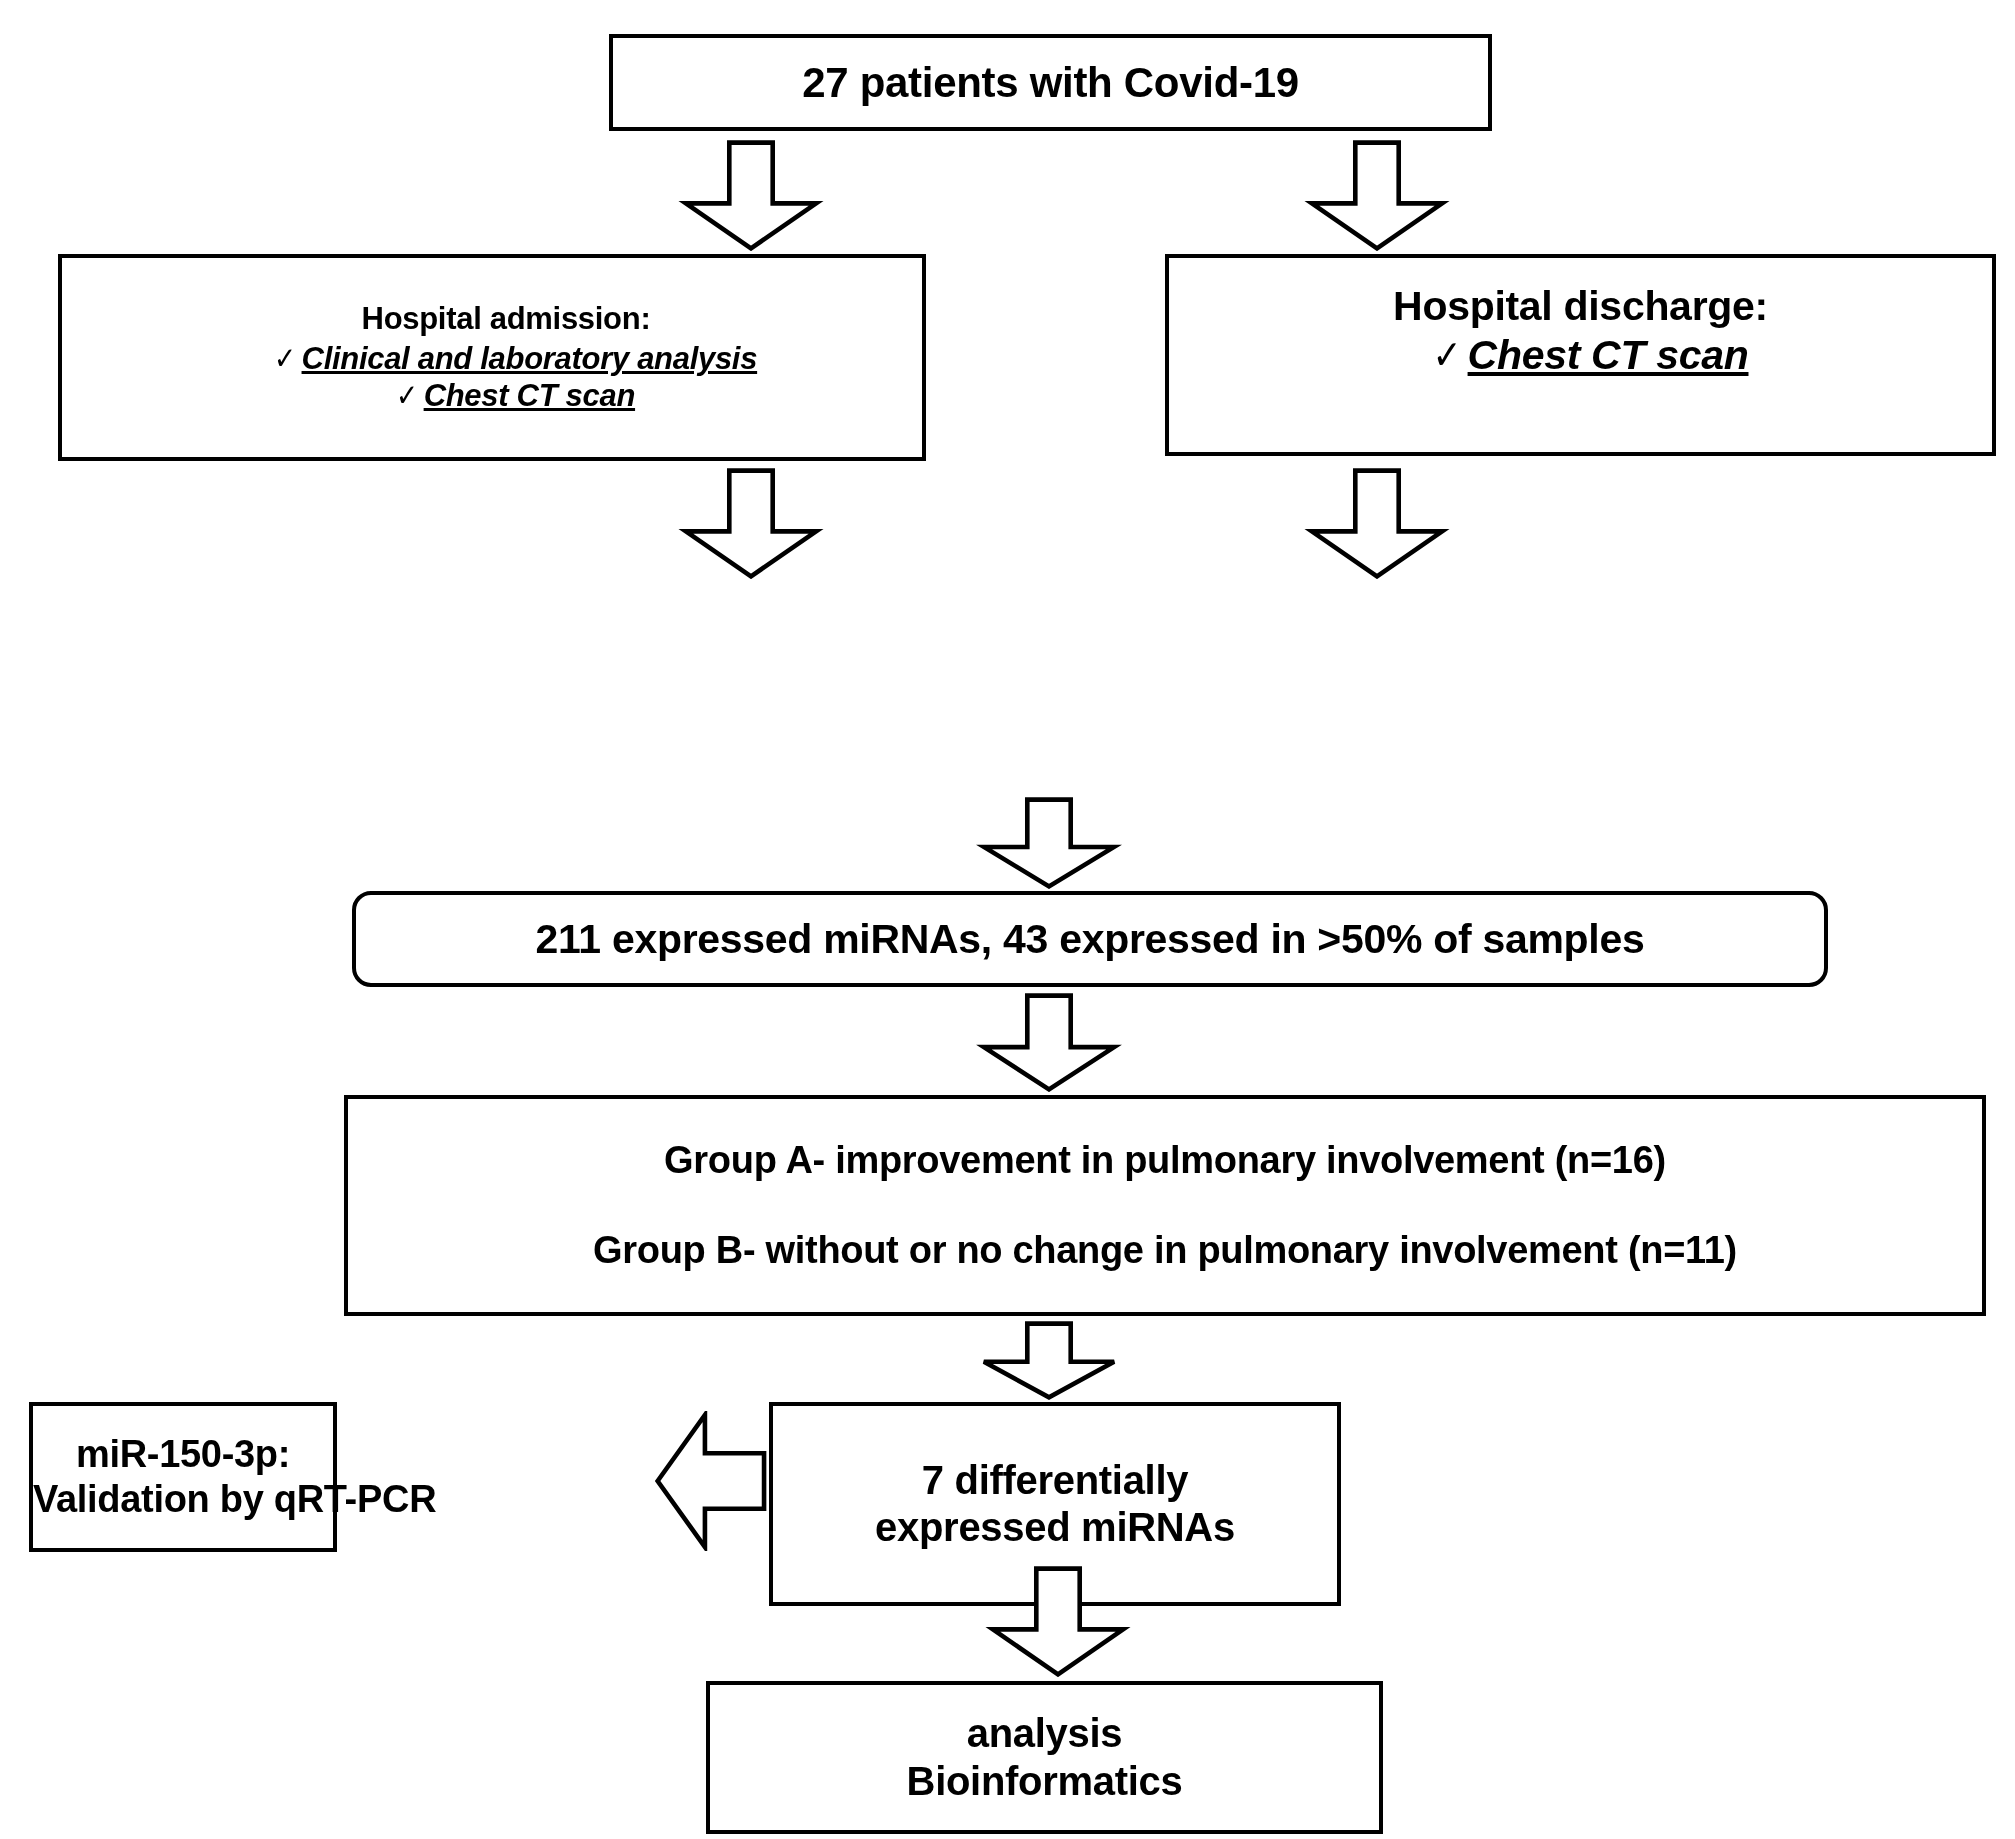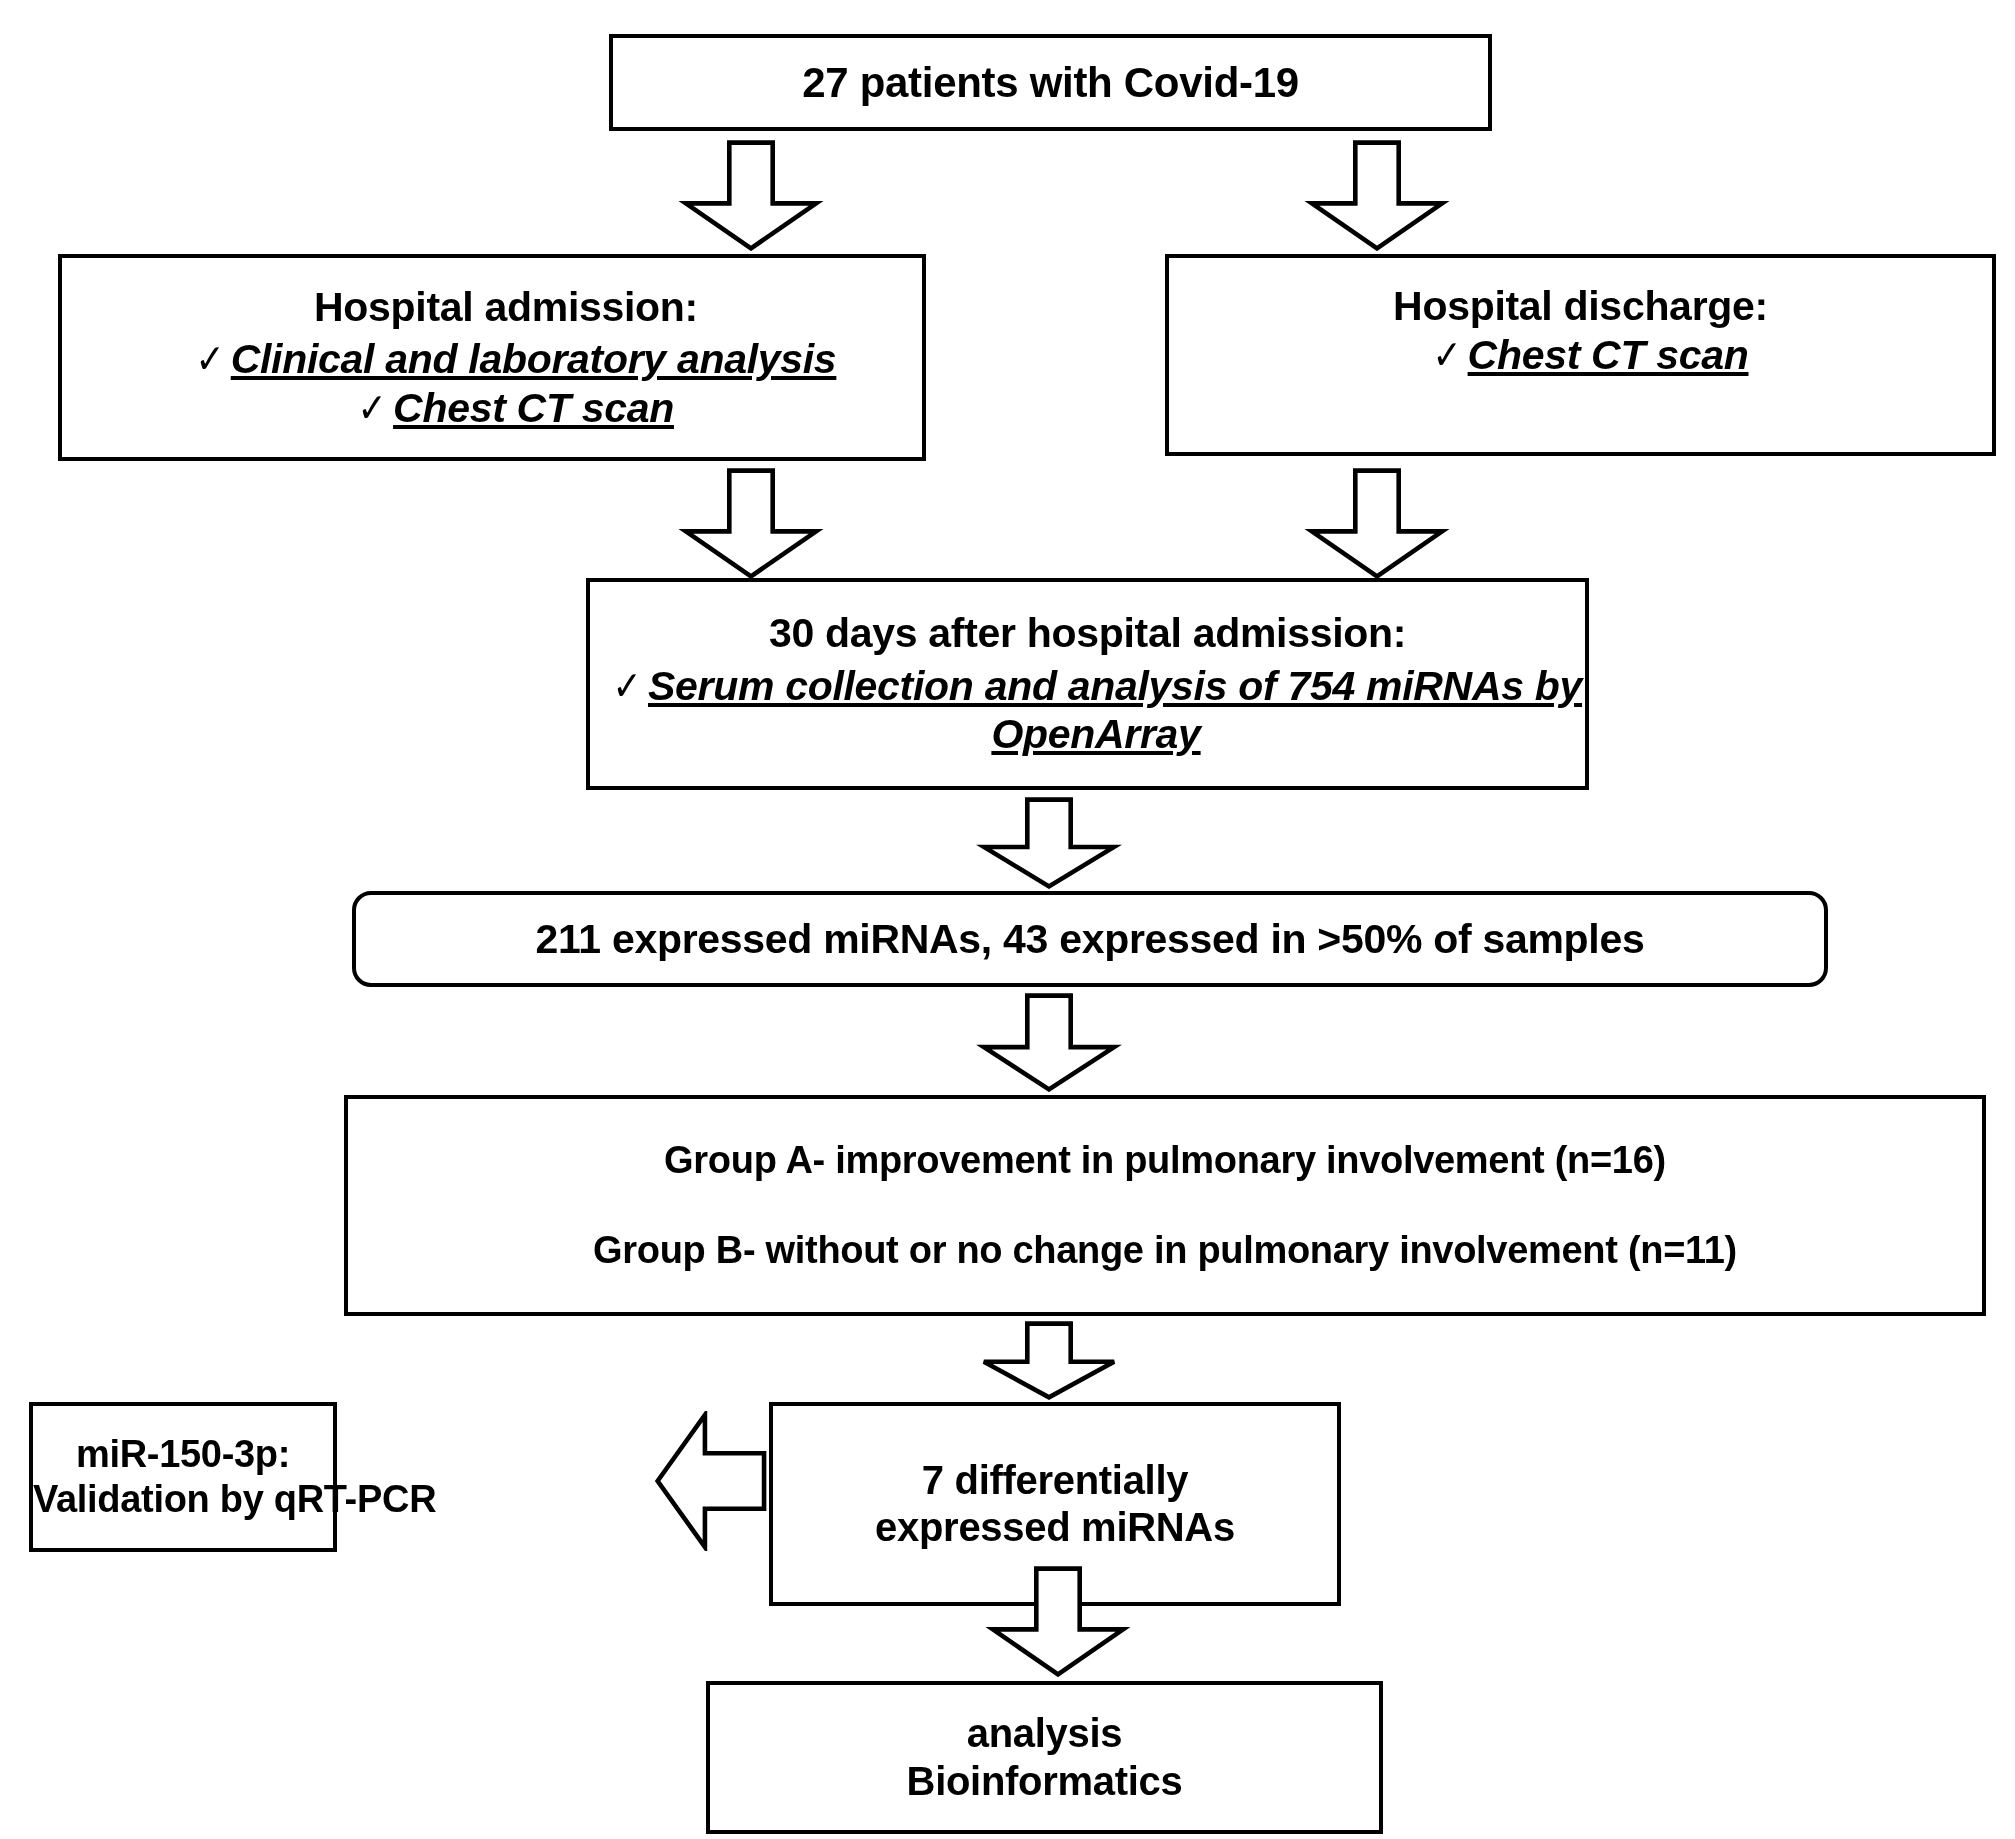--- a/index.html
+++ b/index.html
@@ -64,21 +64,21 @@
   .arrow svg { display: block; width: 100%; height: 100%; }
   .arrow svg polygon {
     fill: #ffffff;
     stroke: #000000;
     stroke-width: 7;
     stroke-linejoin: miter;
   }
 
   
   #node-patients      { left: 609px;  top: 34px;   width: 883px; height: 97px; font-size: 42px; }
-  #node-admission     { left: 58px;   top: 254px;  width: 868px; height: 207px; font-size: 41px; padding-left: 28px; }
+  #node-admission     { left: 58px;   top: 254px;  width: 868px; height: 207px; font-size: 31px; padding-left: 28px; }
   #node-discharge     { left: 1165px; top: 254px;  width: 831px; height: 202px; font-size: 41px; }
   #node-30days        { left: 586px;  top: 578px;  width: 1003px; height: 212px; font-size: 41px; }
   #node-211           { left: 352px;  top: 891px; width: 1476px; height: 96px; font-size: 41px; border-radius: 19px; }
   #node-groups        { left: 344px;  top: 1095px; width: 1642px; height: 221px; font-size: 38px; }
   #node-validation    { left: 29px;   top: 1402px; width: 308px;  height: 150px; font-size: 38px; }
   #node-diffexpr      { left: 769px; top: 1402px; width: 572px;  height: 204px; font-size: 40px; }
   #node-bioinfo       { left: 706px; top: 1681px; width: 677px; height: 153px; font-size: 40px; }
 
   #node-groups .line + .line { margin-top: 45px; }
   #node-admission .line.center { margin-bottom: 4px; }
@@ -134,24 +134,20 @@
       <polygon points="78,4 144,4 144,96 210,96 111,164 12,96 78,96"></polygon>
     </svg>
   </div>
 
   <div class="arrow" id="arrow-discharge-30days">
     <svg viewBox="0 0 222 168" preserveAspectRatio="none">
       <polygon points="78,4 144,4 144,96 210,96 111,164 12,96 78,96"></polygon>
     </svg>
   </div>
 
-  <div class="node" id="node-30days">
-    <span class="line center">30 days after hospital admission:</span>
-    <span class="line bullet wrap"><span class="check">✓</span><span>Serum collection and analysis of 754 miRNAs by OpenArray</span></span>
-  </div>
 
   <div class="arrow" id="arrow-30days-211">
     <svg viewBox="0 0 222 140" preserveAspectRatio="none">
       <polygon points="78,4 144,4 144,76 210,76 111,136 12,76 78,76"></polygon>
     </svg>
   </div>
 
   <div class="node" id="node-211">
     <span class="line center">211 expressed miRNAs, 43 expressed in &gt;50% of samples</span>
   </div>

